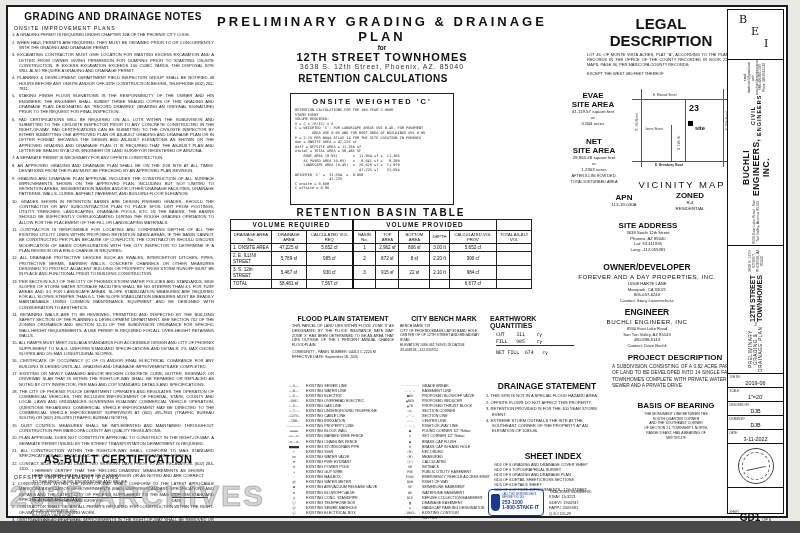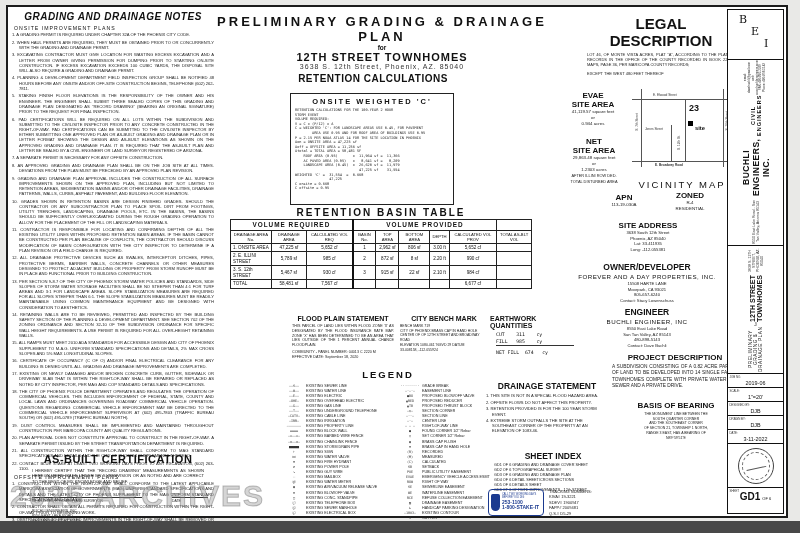--- a/index.html
+++ b/index.html
@@ -13,21 +13,21 @@
   h1,h2,h3,p{margin:0;padding:0;}
   
   .big-title{font-size:13px;font-weight:bold;letter-spacing:3px;}
   .for{font-size:6.5px;font-weight:bold;}
   .proj-title{font-size:11px;font-weight:bold;letter-spacing:1px;}
   .proj-addr{font-size:7px;letter-spacing:1px;color:#333;}
   .h-lg{font-size:10px;font-weight:bold;letter-spacing:.5px;}
   .h-md{font-size:8px;font-weight:bold;}
   .h-sm{font-size:7px;font-weight:bold;}
   
-  .notes-title{font-size:10px;font-weight:bold;text-align:center;letter-spacing:.5px;font-style:italic;}
+  .notes-title{font-size:10px;font-weight:bold;text-align:center;letter-spacing:.5px;}
   .sub-head{font-size:5.2px;letter-spacing:1px;margin:3px 0 1px 2px;}
   .note{font-size:4.15px;line-height:1.25;margin:0 0 2.4px 0;padding-left:7px;text-indent:-7px;text-align:justify;color:#222;}
   
   .calc-box{border:1px solid #222;padding:3px 4px;}
   .calc-head{font-size:7.5px;font-weight:bold;letter-spacing:2px;text-align:center;margin-bottom:2px;}
   .calc-line{font-size:3.55px;line-height:1.3;color:#222;}
   
   table.basin{border-collapse:collapse;width:100%;}
   table.basin th,table.basin td{border:0.8px solid #222;padding:1px 2px;font-size:4.6px;line-height:1.2;text-align:center;font-weight:normal;}
   table.basin th.grp{font-size:6.4px;font-weight:bold;letter-spacing:1px;}
@@ -267,21 +267,20 @@
   </div>
   <div class="abs" style="left:482px;top:308px;width:84px;">
     <div class="h-sm">EARTHWORK QUANTITIES</div>
     <div class="mono" style="margin-top:2px;margin-left:6px;">
       <div class="ew-line pre">CUT    311    cy</div>
       <div class="ew-line pre underl">FILL   985    cy</div>
       <div class="ew-line pre" style="margin-top:3px;">NET FILL  674   cy</div>
     </div>
   </div>
 
-  <div class="abs ctr" style="left:300px;top:362px;width:160px;font-size:9.5px;font-weight:bold;letter-spacing:2px;">LEGEND</div>
   <div class="abs legend-cols" style="left:274px;top:376px;width:228px;">
     <div class="legend-col">
 
         <div class="li-row">
           <span class="li-sym mono">——S——</span>
           <span class="li-lab">EXISTING SEWER LINE</span>
         </div>
 
         <div class="li-row">
           <span class="li-sym mono">——W——</span>
@@ -776,21 +775,21 @@
         </div>
 
         <div class="fld">
           <span class="fld-label">DATE:</span>
           <span class="fld-value">3-11-2022</span>
         </div>
       </div>
     <div class="sb-box" style="height:44px;flex:none;">
       <div class="seal"></div>
     </div>
-    <div style="flex:1;position:relative;">
+    <div style="flex:1;position:relative;margin-top:21px;">
       <span class="fld-label">SHEET</span>
       <div class="sheet-no">
         <span class="sheet-big">GD1</span>
         <span class="sheet-of">OF 6</span>
       </div>
     </div>
   </div>
 
   <div class="watermark">2025 ARCHIVES</div>
 </div>

